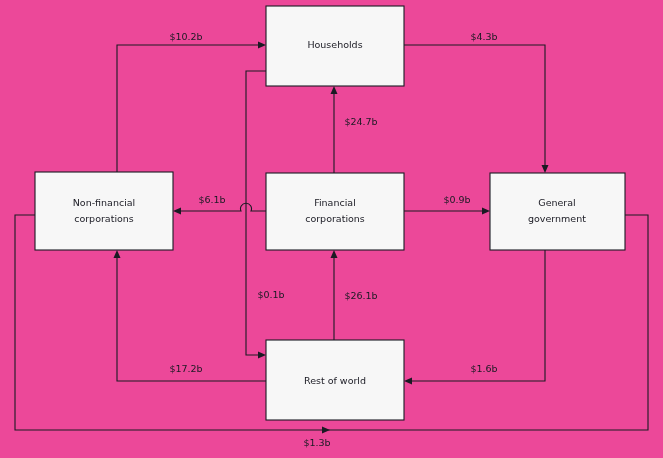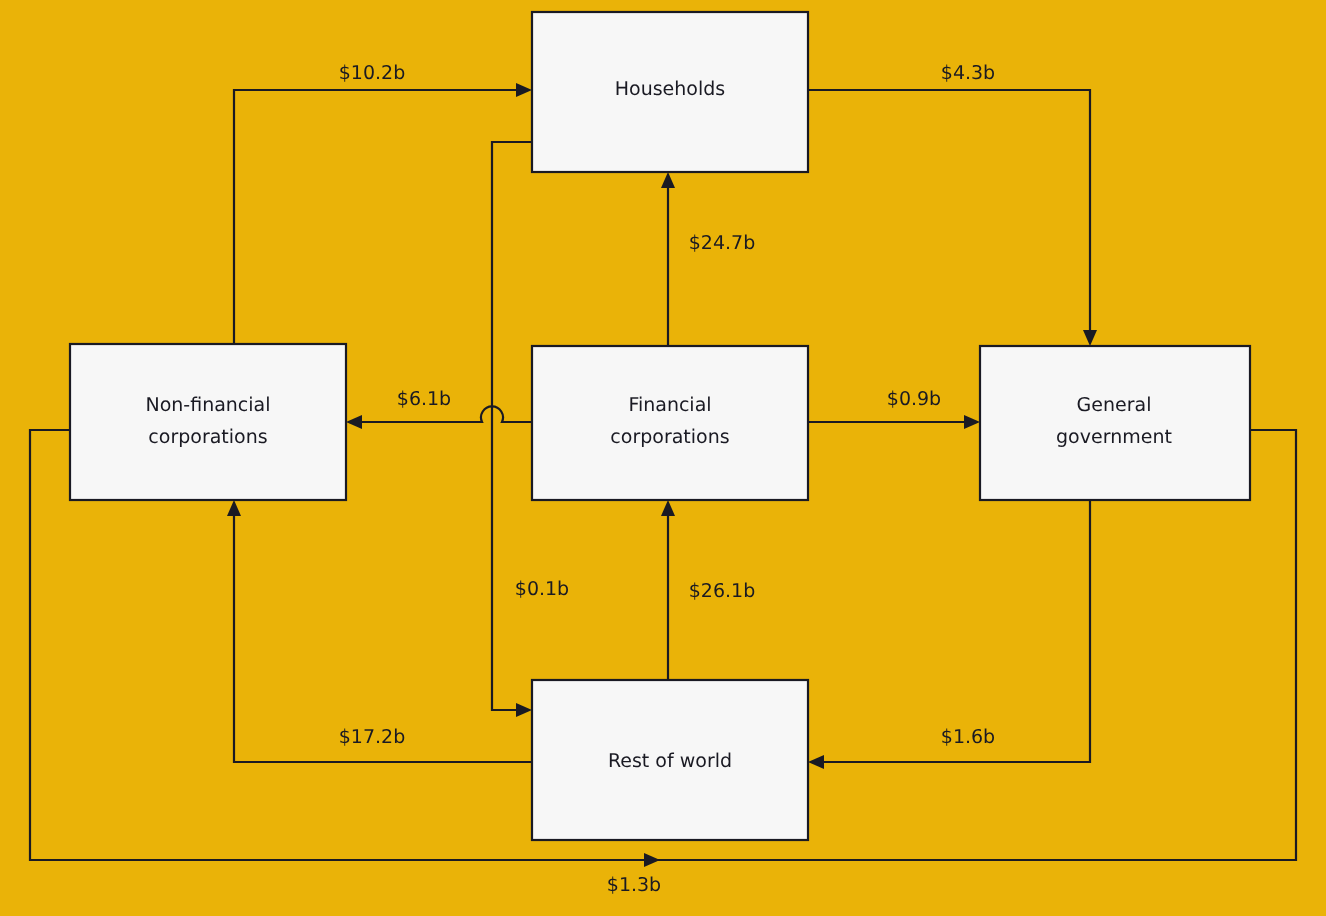--- a/index.html
+++ b/index.html
@@ -11,21 +11,21 @@
   body {
     width: 663px;
     height: 458px;
     overflow: hidden;
     font-family: "DejaVu Sans", "Liberation Sans", sans-serif;
   }
   #diagram-root {
     position: relative;
     width: 663px;
     height: 458px;
-    background: #eab308;
+    background: #ec4899;
   }
   svg#flow-svg {
     position: absolute;
     left: 0;
     top: 0;
     width: 663px;
     height: 458px;
   }
   .node-rect {
     fill: #f7f7f7;

